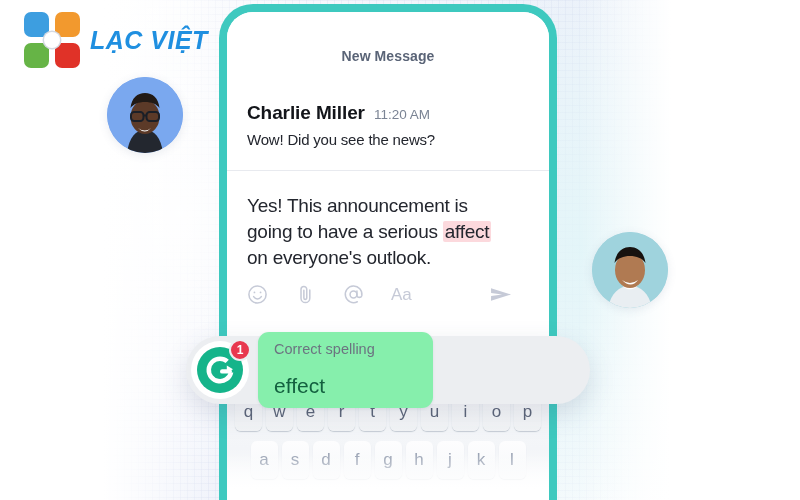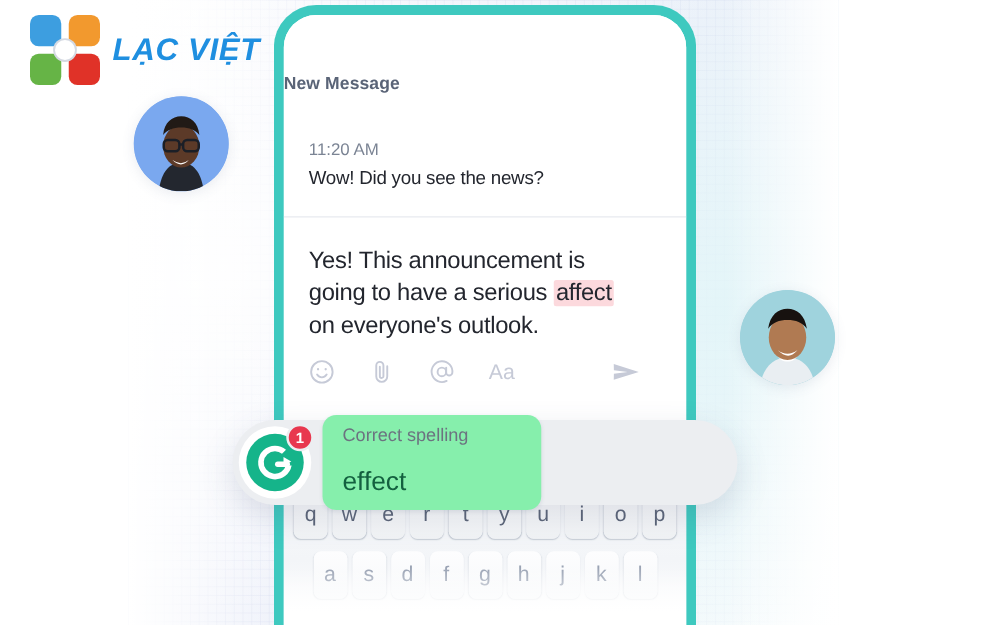--- a/index.html
+++ b/index.html
@@ -70,22 +70,22 @@
     border-radius:34px 34px 0 0;
     border-bottom:none;
     background:#ffffff;
     box-sizing:border-box;
     overflow:hidden;
     z-index:20;
   }
   #phone-screen{position:absolute;inset:0;background:#fff;display:flex;flex-direction:column;}
 
   #phone-title{
-    text-align:left;font-size:14px;font-weight:bold;color:#5a6477;
-    padding-top:46px;letter-spacing:.1px;
+    text-align:center;font-size:14px;font-weight:bold;color:#5a6477;
+    padding-top:36px;letter-spacing:.1px;
   }
 
   .msg-block{padding:0 20px;}
   #msg-received{padding-top:38px;padding-bottom:22px;}
   #msg-head{display:flex;align-items:baseline;gap:9px;}
   #msg-sender{font-size:19px;font-weight:bold;color:#13151a;letter-spacing:-.1px;}
   #msg-time{font-size:13.5px;color:#7b8494;}
   #msg-body{font-size:15px;color:#23262e;margin-top:7px;letter-spacing:-.2px;}
 
   #divider{height:1px;background:#e8eaef;margin:0;}
@@ -208,20 +208,21 @@
   </svg>
 </div>
 
 <div id="phone">
   <div id="phone-screen">
 
     <div id="phone-title">New Message</div>
 
     <div class="msg-block" id="msg-received">
       <div id="msg-head">
+        <span id="msg-sender">Charlie Miller</span>
         <span id="msg-time">11:20 AM</span>
       </div>
       <div id="msg-body">Wow! Did you see the news?</div>
     </div>
 
     <div id="divider"></div>
 
     <div id="compose">
       <div id="compose-text"><span>Yes! This announcement is going to have a serious </span><span class="err">affect</span><span> on everyone's outlook.</span></div>
 

